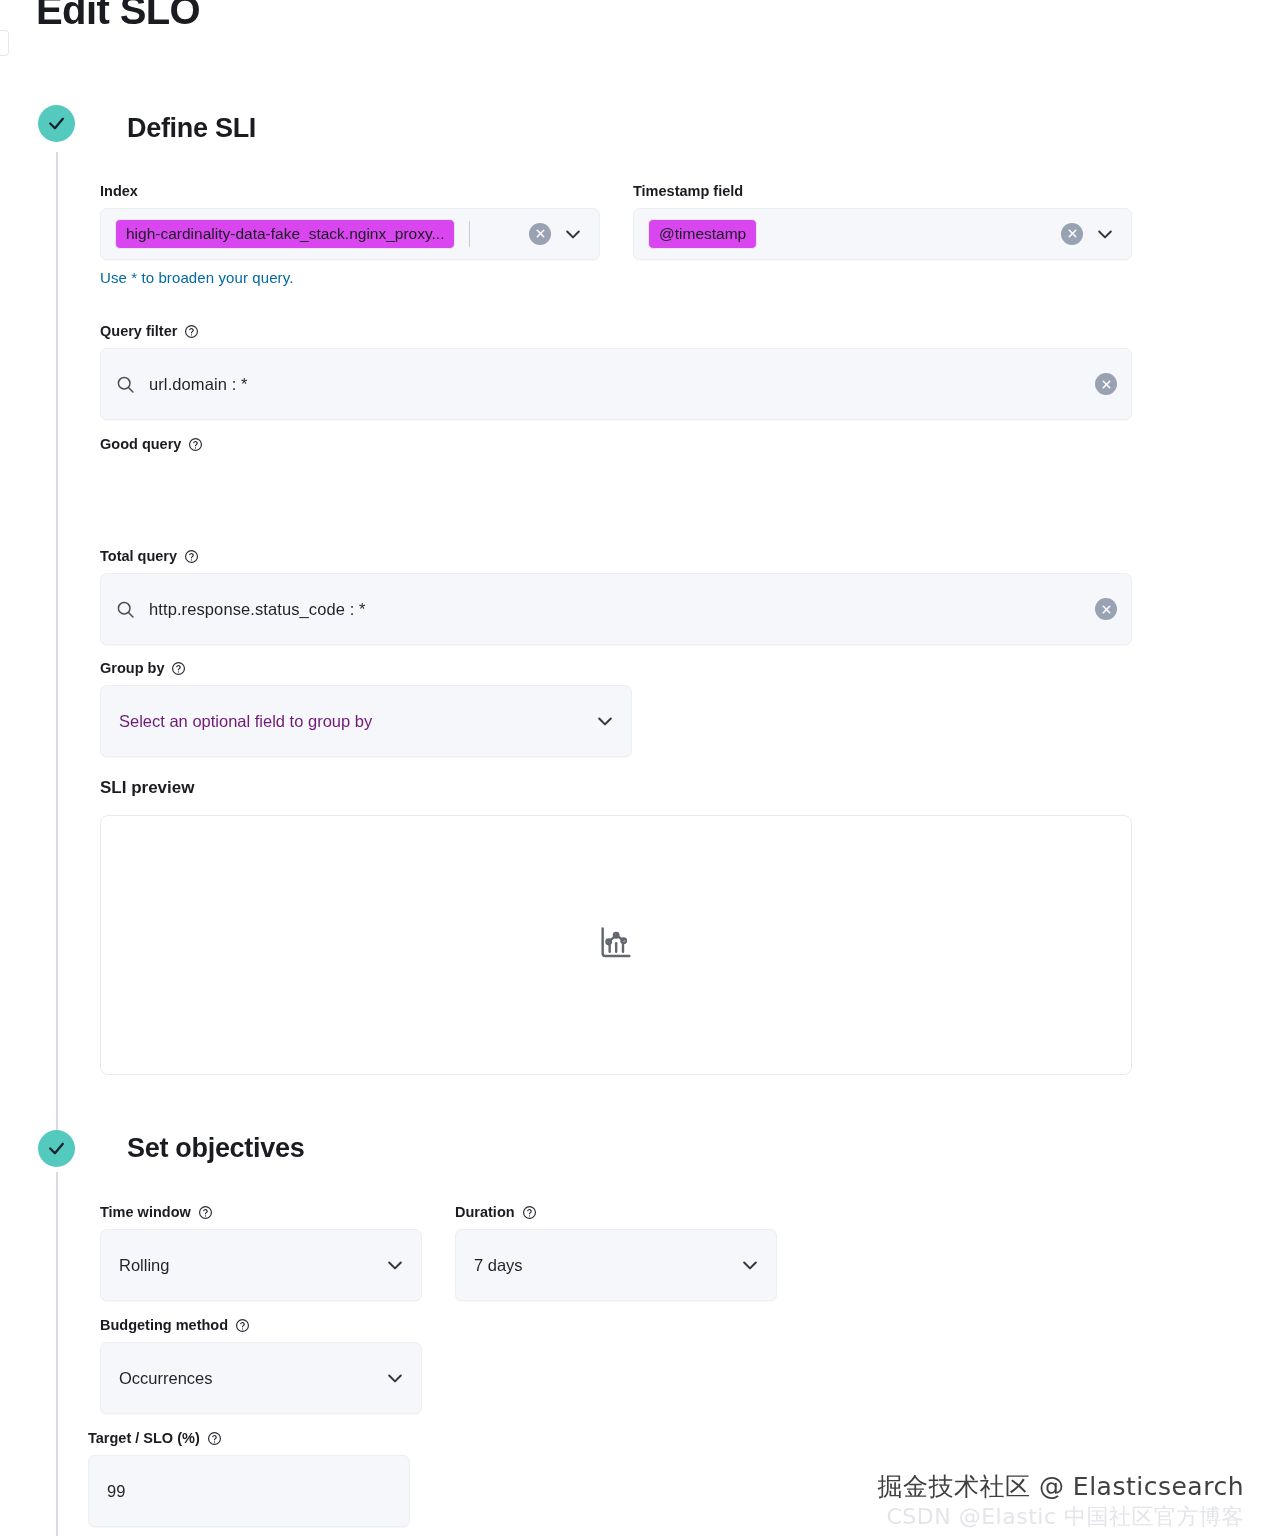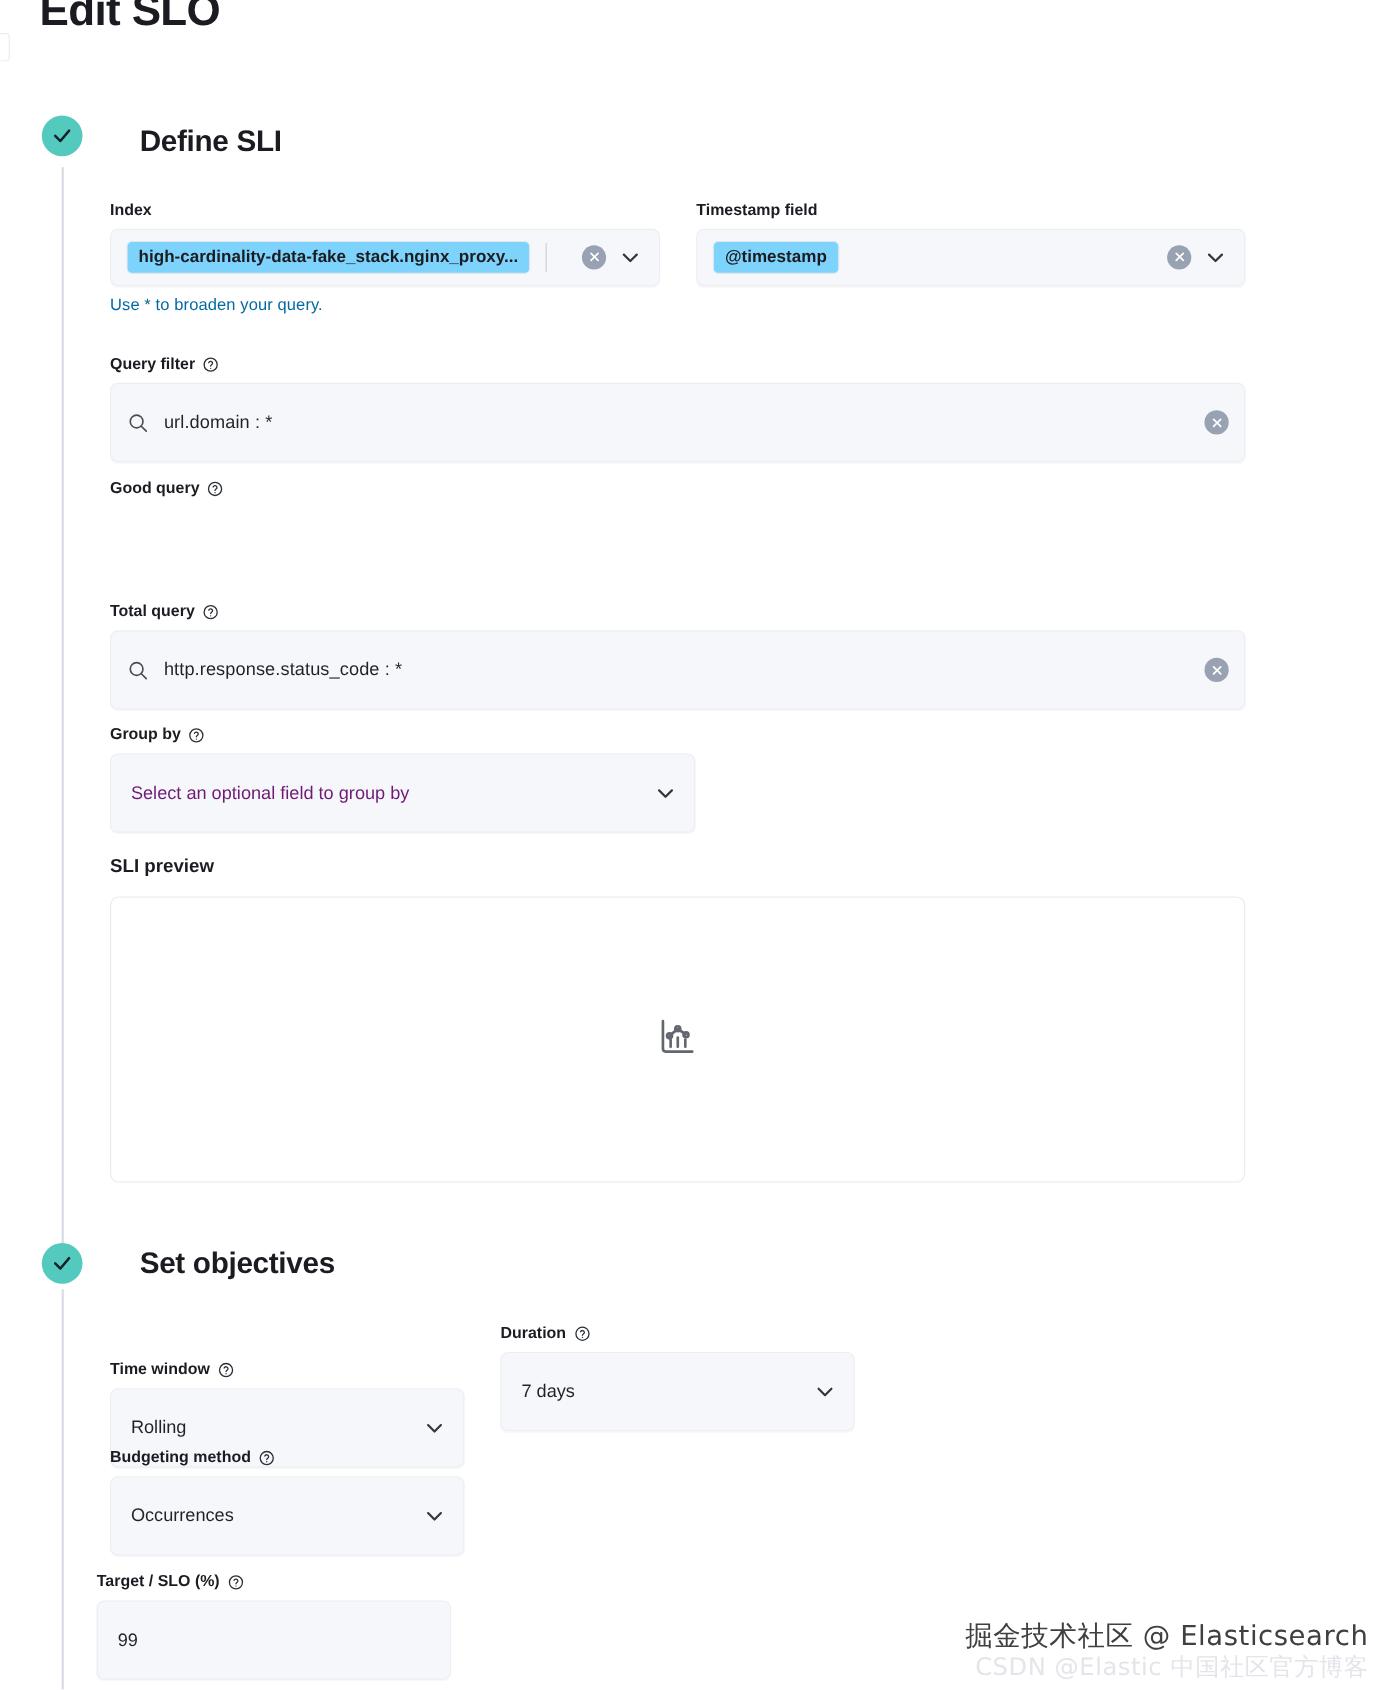--- a/index.html
+++ b/index.html
@@ -97,30 +97,30 @@
     border: 1px solid #eceef4;
     border-radius: 7px;
     height: 52px;
     display: flex;
     align-items: center;
     box-shadow: 0 1px 1px rgba(16,24,40,.035);
   }
   .control.tall { height: 72px; }
 
   .combo-pill {
-    background: #7dd3fc;
+    background: #d946ef;
     border: 1px solid #e4e7ee;
     border-radius: 5px;
     height: 30px;
     display: flex;
     align-items: center;
     padding: 0 10px;
     margin-left: 14px;
     font-size: 15.5px;
-    font-weight: 700;
+    font-weight: 400;
     color: #1a1c21;
     max-width: 400px;
     white-space: nowrap;
     overflow: hidden;
     text-overflow: ellipsis;
   }
 
   .combo-sep {
     width: 1px;
     height: 26px;
@@ -384,21 +384,21 @@
       <line x1="12.1" y1="12.1" x2="12.1" y2="17.2"></line>
       <line x1="16.2" y1="13.2" x2="16.2" y2="17.2"></line>
       <polyline points="7.6,11.2 12.1,7.4 16.4,10.4"></polyline>
       <circle cx="7.6" cy="11.2" r="1.35" fill="none"></circle>
       <circle cx="12.1" cy="7.3" r="1.35" fill="none"></circle>
       <circle cx="16.6" cy="10.6" r="1.35" fill="none"></circle>
     </svg>
   </span>
 </div>
 
-<div class="fld" style="left:100px; top:1205px; width:322px;margin-top:33px;">
+<div class="fld" style="left:100px; top:1205px; width:322px;">
   <div class="lbl">
     <span>Time window</span>
     <span class="help-icon">
       <svg width="15" height="15" viewBox="0 0 24 24" fill="none" stroke="#2b2f36" stroke-width="1.9">
           <circle cx="12" cy="12" r="9.5"></circle>
           <path d="M9.2 9.1a2.9 2.9 0 0 1 5.6 1c0 1.9-2.8 2.3-2.8 4" stroke-linecap="round"></path>
           <circle cx="12" cy="17.4" r="0.95" fill="#2b2f36" stroke="none"></circle>
         </svg>
     </span>
   </div>

